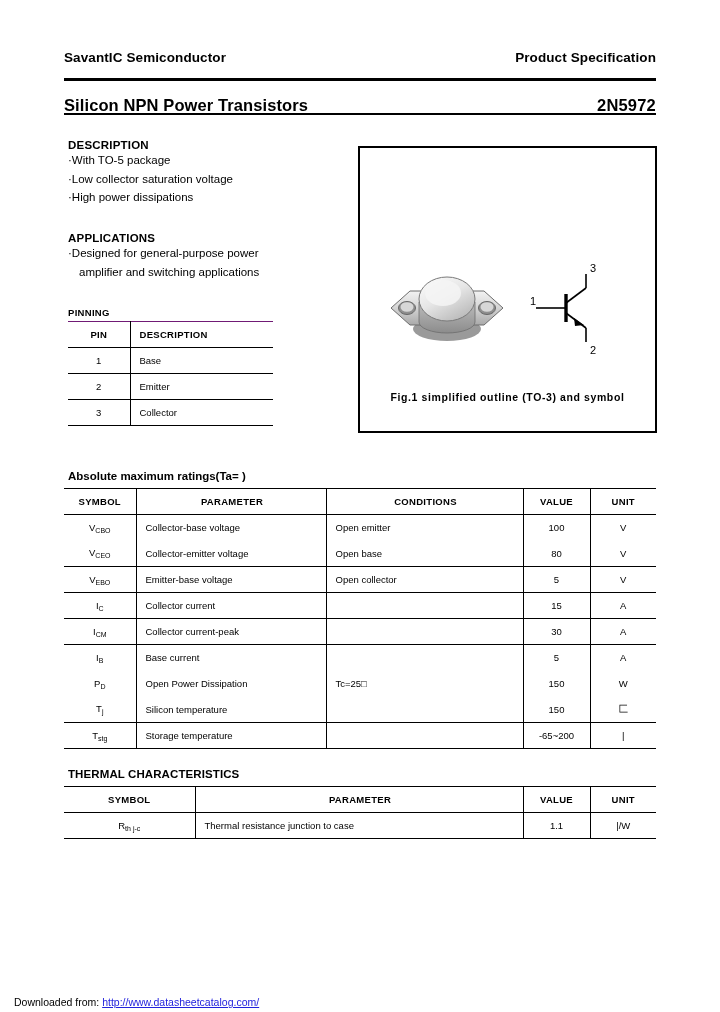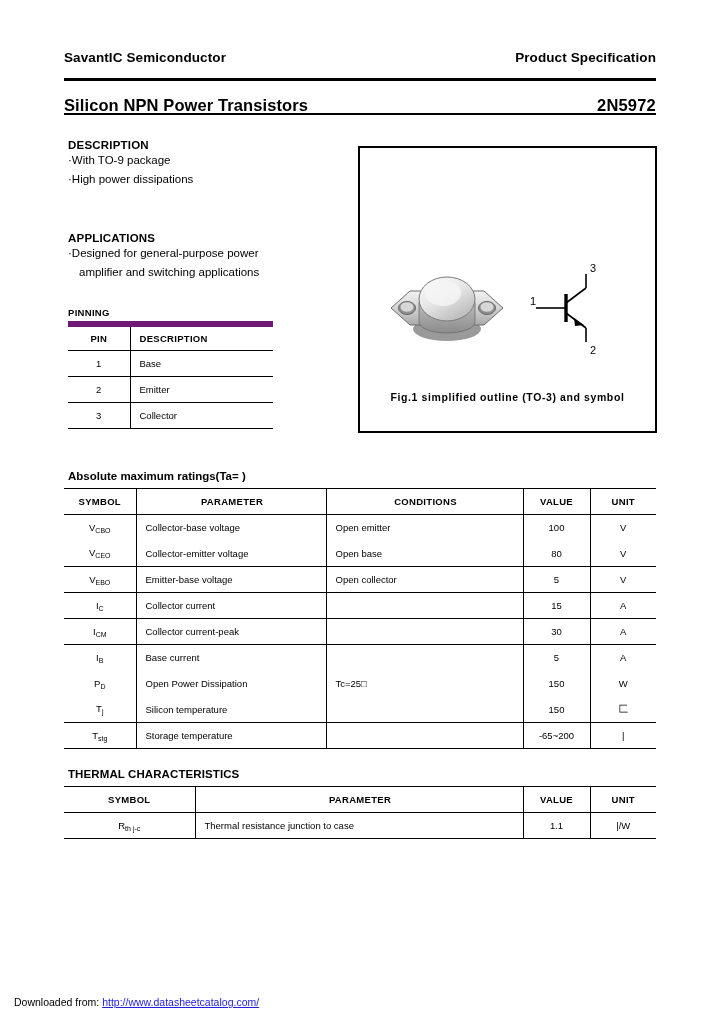--- a/index.html
+++ b/index.html
@@ -46,21 +46,21 @@
   #pinning-block { position: absolute; left: 68px; top: 307px; width: 205px; }
   .pin-label { font-size: 9.5px; font-weight: bold; letter-spacing: 0.3px; margin-bottom: 3px; }
   table.pin { border-collapse: collapse; width: 205px; table-layout: fixed; }
   table.pin td, table.pin th {
     border-top: 1px solid #000; border-bottom: 1px solid #000;
     font-size: 9.5px; font-weight: normal; height: 26px; padding: 0 6px;
   }
   table.pin th { font-weight: bold; letter-spacing: 0.3px; }
   table.pin .c-pin { width: 62px; text-align: center; border-right: 1px solid #000; }
   table.pin .c-desc { text-align: left; padding-left: 9px; }
-  table.pin thead th { border-top: 6px solid #701a75; }
+  table.pin thead th { border-top: 1px solid #701a75; }
 
   
   #figure-box {
     position: absolute; left: 358px; top: 146px; width: 299px; height: 287px;
     border: 2px solid #000; background: #fff;
   }
   #pkg-photo { position: absolute; left: 28px; top: 118px; width: 118px; height: 82px; }
   #symbol-svg { position: absolute; left: 168px; top: 112px; width: 78px; height: 96px; }
   #fig-caption {
     position: absolute; left: 0; right: 0; top: 243px; text-align: center;
@@ -133,21 +133,22 @@
   <div class="rule-thick" style="top:78px"></div>
 
   <div class="title-row">
     <span class="title-left">Silicon NPN Power Transistors</span>
     <span class="title-right">2N5972</span>
   </div>
   <div class="rule-thin" style="top:113px"></div>
 
   <div id="description-block">
     <div class="sec-head">DESCRIPTION</div>
-    <div class="bullet-line">·With TO-9 package</div>
+    <div class="bullet-line">·With TO-5 package</div>
+    <div class="bullet-line">·Low collector saturation voltage</div>
     <div class="bullet-line">·High power dissipations</div>
   </div>
 
   <div id="applications-block">
     <div class="sec-head">APPLICATIONS</div>
     <div class="bullet-line">·Designed for general-purpose power</div>
     <div class="bullet-line indent">amplifier and switching applications</div>
   </div>
 
   <div id="pinning-block">

